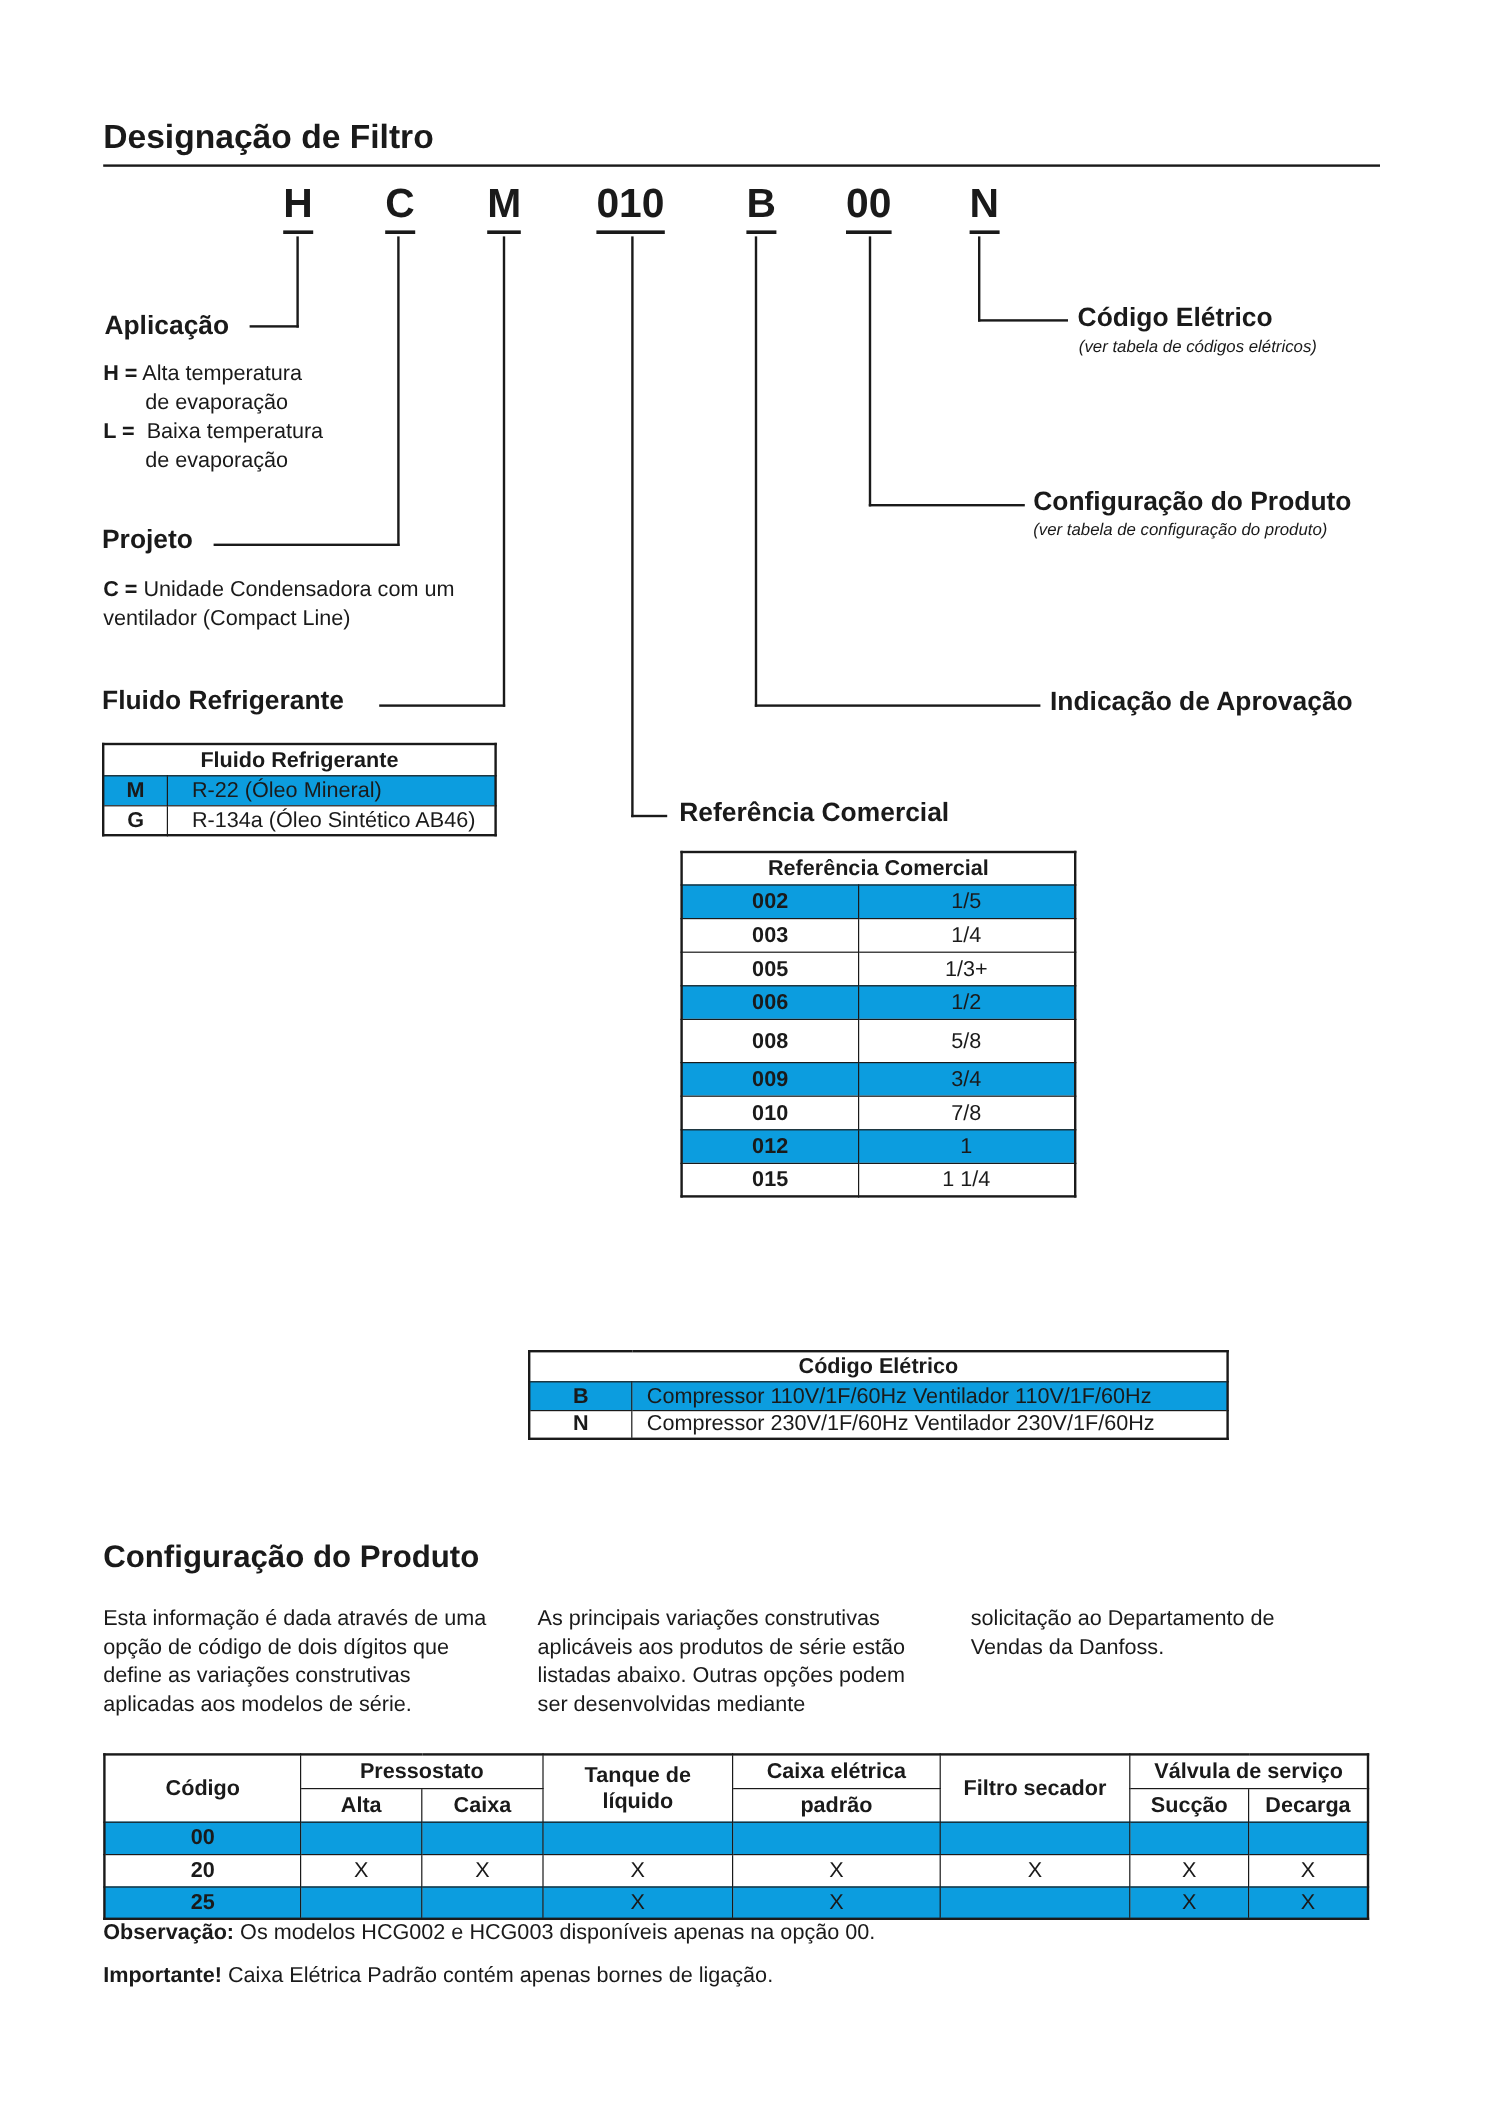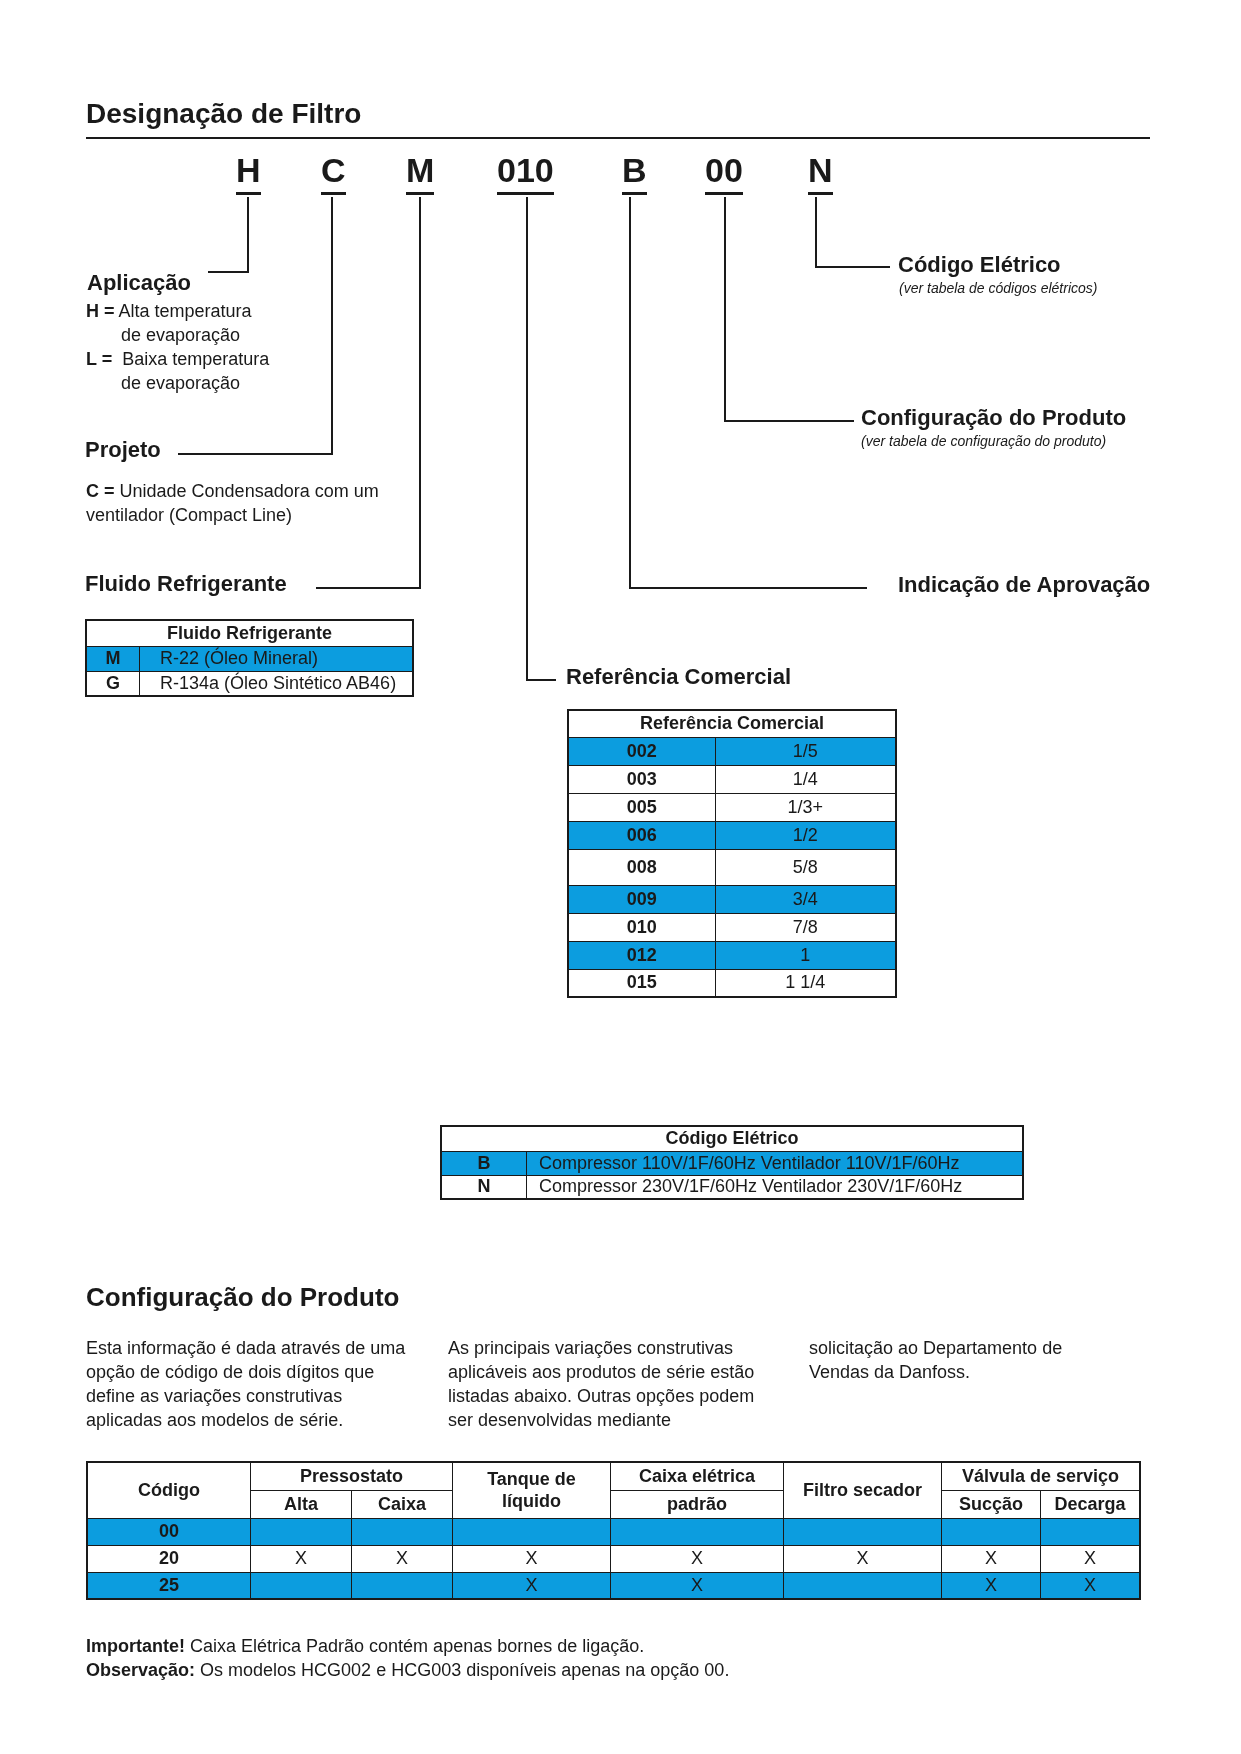--- a/index.html
+++ b/index.html
@@ -43,21 +43,21 @@
 <div class="hl" style="left:316px;top:587px;width:105px;"></div>
 <div class="vl" style="left:526px;top:197px;height:484px;"></div>
 <div class="hl" style="left:526px;top:679px;width:30px;"></div>
 <div class="vl" style="left:629px;top:197px;height:392px;"></div>
 <div class="hl" style="left:629px;top:587px;width:238px;"></div>
 <div class="vl" style="left:724px;top:197px;height:225px;"></div>
 <div class="hl" style="left:724px;top:420px;width:130px;"></div>
 <div class="vl" style="left:815px;top:197px;height:71px;"></div>
 <div class="hl" style="left:815px;top:266px;width:75px;"></div>
 
-<div class="abs lbl" style="left:87px;top:270px;">Aplicação</div>
+<div class="abs lbl" style="left:87px;top:258px;">Aplicação</div>
 <div class="abs txt" style="left:86px;top:299px;">
   <div><b>H =</b> <span>Alta temperatura</span></div>
   <div style="padding-left:35px;">de evaporação</div>
   <div><b>L =</b>&nbsp; <span>Baixa temperatura</span></div>
   <div style="padding-left:35px;">de evaporação</div>
 </div>
 
 <div class="abs lbl" style="left:85px;top:437px;">Projeto</div>
 <div class="abs txt" style="left:86px;top:479px;">
   <div><b>C =</b> <span>Unidade Condensadora com um</span></div>
@@ -78,21 +78,21 @@
     <td class="b c">G</td>
     <td style="padding-left:20px;">R-134a (Óleo Sintético AB46)</td>
   </tr>
 </tbody>
   </table>
 
 <div class="abs lbl" style="left:898px;top:252px;">Código Elétrico</div>
 <div class="abs sub" style="left:899px;top:280px;">(ver tabela de códigos elétricos)</div>
 <div class="abs lbl" style="left:861px;top:405px;">Configuração do Produto</div>
 <div class="abs sub" style="left:861px;top:433px;">(ver tabela de configuração do produto)</div>
-<div class="abs lbl" style="left:875px;top:572px;margin-left:23px;">Indicação de Aprovação</div>
+<div class="abs lbl" style="left:875px;top:572px;">Indicação de Aprovação</div>
 <div class="abs lbl" style="left:566px;top:664px;">Referência Comercial</div>
 
 <table class="tbl" style="left:567px;top:709px;width:330px;">
   <tbody>
       <tr style="height:27px;">
         <th colspan="2" class="c">Referência Comercial</th>
       </tr>
   </tbody>
     <tbody id="ref-body">
       <tr class="blue" style="height: 28px;">
@@ -203,15 +203,15 @@
         <td class="c"></td>
         <td class="c">X</td>
         <td class="c">X</td>
       </tr>
     </tbody>
 </table>
 
 <div class="abs txt" style="left:86px;top:1634px;">
   <b>Importante!</b><span> Caixa Elétrica Padrão contém apenas bornes de ligação.</span>
 </div>
-<div class="abs txt" style="left:86px;top:1658px;">
+<div class="abs txt" style="left:86px;top:1598px;">
   <b>Observação:</b><span> Os modelos HCG002 e HCG003 disponíveis apenas na opção 00.</span>
 </div>
 
 </body></html>

